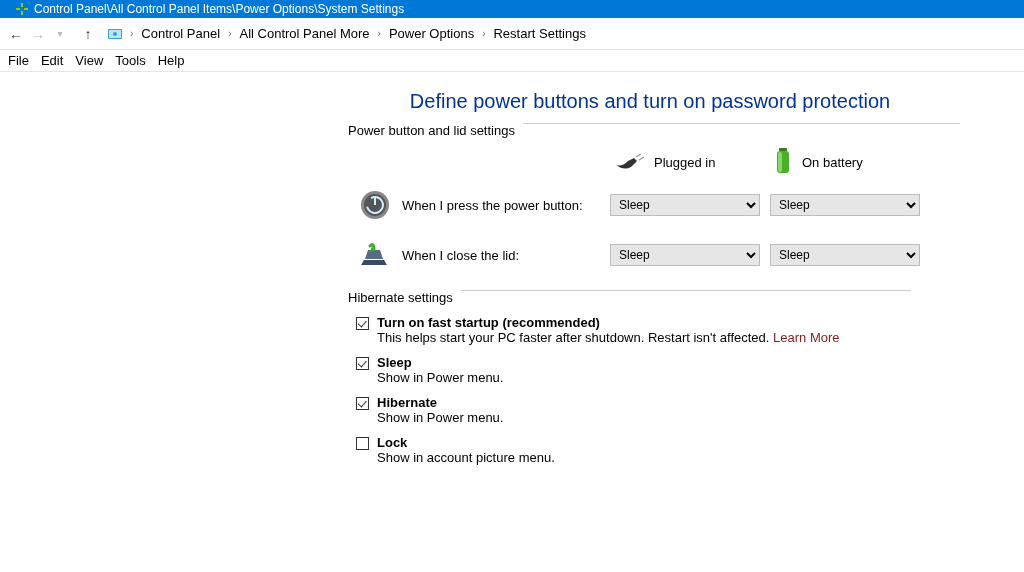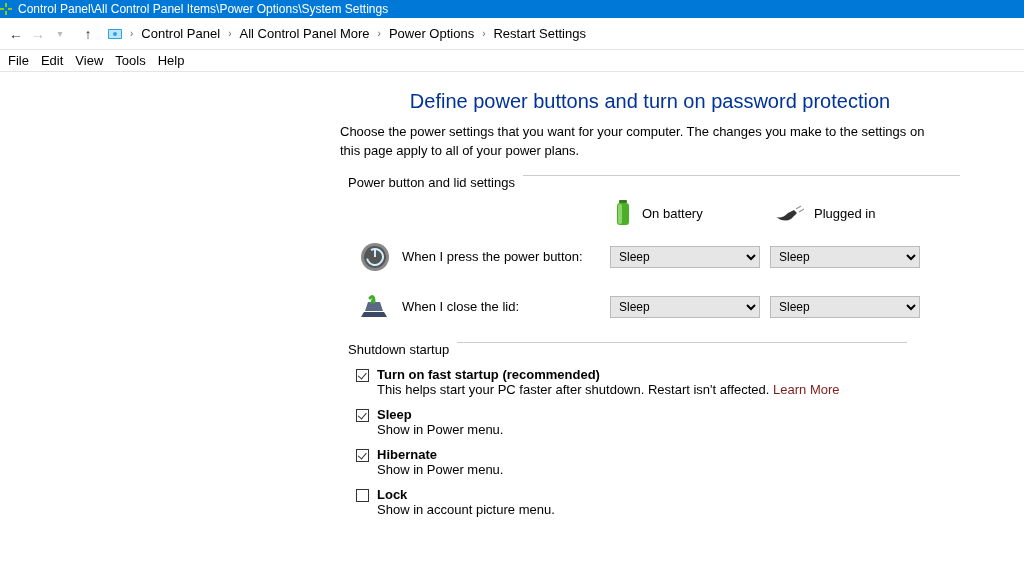--- a/index.html
+++ b/index.html
@@ -11,21 +11,21 @@
     width: 1024px;
     height: 572px;
     overflow: hidden;
   }
   .titlebar {
     background: #0078d7;
     color: #fff;
     height: 18px;
     display: flex;
     align-items: center;
-    padding-left: 0;
+    padding-left: 16px;
     font-size: 12px;
   }
   .titlebar .appicon {
     width: 12px; height: 12px;
     margin-right: 6px;
     display: inline-block;
   }
   .navbar {
     display: flex;
     align-items: center;
@@ -202,49 +202,48 @@
 <div class="menubar">
   <span>File</span>
   <span>Edit</span>
   <span>View</span>
   <span>Tools</span>
   <span>Help</span>
 </div>
 
 <div class="content">
   <h1 class="page-title">Define power buttons and turn on password protection</h1>
-  <p class="subtitle">Choose the power settings that you want for your computer. The changes you make to the settings on this page apply to all of your power plans.</p>
 
   <div class="section-label">
     <span>Power button and lid settings</span>
     <span class="rule"></span>
   </div>
 
   <div class="settings-table">
     <div class="headrow">
       <div></div>
+      <div class="headcell">
+        <span class="plug-icon">
+          <svg width="30" height="18" viewBox="0 0 30 18">
+              <path d="M2 12 Q 8 14 14 8 L 20 5 L 23 8 L 17 14 Q 10 18 2 12 Z" fill="#333"></path>
+              <line x1="22" y1="4" x2="27" y2="1" stroke="#999" stroke-width="1.4"></line>
+              <line x1="25" y1="7" x2="30" y2="4" stroke="#999" stroke-width="1.4"></line>
+            </svg>
+        </span>
+        <span>Plugged in</span>
+      </div>
       <div class="headcell">
         <span class="battery-icon">
           <svg width="18" height="28" viewBox="0 0 18 28">
               <rect x="5" y="0" width="8" height="3" rx="1" fill="#3a7a1a"></rect>
               <rect x="3" y="3" width="12" height="22" rx="3" fill="#4caf2a"></rect>
               <rect x="4" y="4" width="4" height="20" rx="2" fill="#a8e68a" opacity="0.7"></rect>
             </svg>
         </span>
         <span>On battery</span>
-      </div>
-      <div class="headcell">
-        <span class="plug-icon">
-          <svg width="30" height="18" viewBox="0 0 30 18">
-              <path d="M2 12 Q 8 14 14 8 L 20 5 L 23 8 L 17 14 Q 10 18 2 12 Z" fill="#333"></path>
-              <line x1="22" y1="4" x2="27" y2="1" stroke="#999" stroke-width="1.4"></line>
-              <line x1="25" y1="7" x2="30" y2="4" stroke="#999" stroke-width="1.4"></line>
-            </svg>
-        </span>
-        <span>Plugged in</span>
       </div>
     </div>
 
     <div class="settingrow">
       <div class="rowlabel">
         <span class="rowicon power-icon">
           <svg width="30" height="30" viewBox="0 0 30 30">
               <circle cx="15" cy="15" r="14" fill="#888"></circle>
               <circle cx="15" cy="15" r="11" fill="#555"></circle>
               <circle cx="15" cy="15" r="8" fill="none" stroke="#cfeffd" stroke-width="2" stroke-dasharray="40 10" transform="rotate(-120 15 15)"></circle>
@@ -285,21 +284,21 @@
       <div>
         <select class="power-select">
           <option>Sleep</option>
         </select>
       </div>
     </div>
   </div>
 
   <div class="shutdown-section">
     <div class="section-label">
-      <span>Shutdown startup</span>
+      <span>Hibernate settings</span>
       <span class="rule"></span>
     </div>
     <div class="shutdown-list">
       <div class="sd-item">
         <span class="sd-check checked"></span>
         <span class="sd-body">
           <span class="sd-title">Turn on fast startup (recommended)</span>
           <span class="sd-desc">
             <span>This helps start your PC faster after shutdown. Restart isn't affected. </span><a class="learn">Learn More</a>
           </span>

